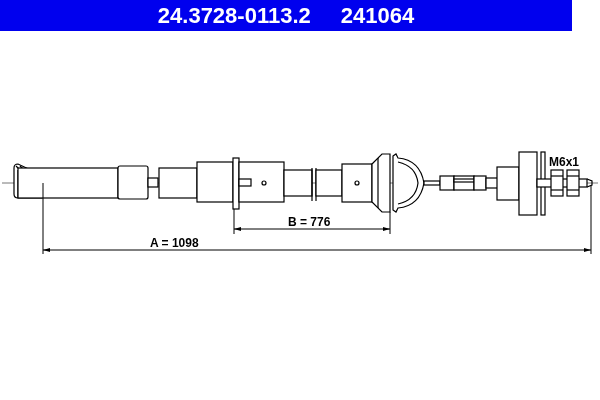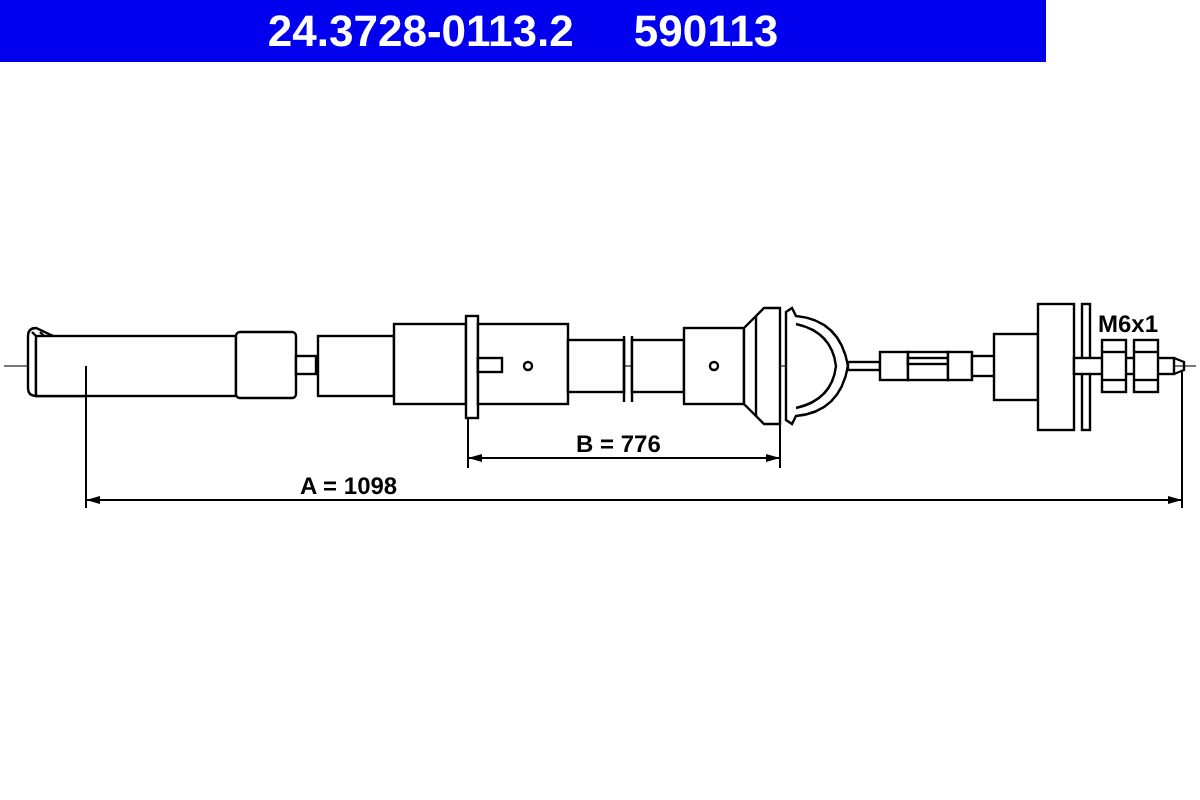--- a/index.html
+++ b/index.html
@@ -1,28 +1,28 @@
 <!DOCTYPE html>
 <html><head>
   <meta charset="utf-8">
   <style>
     html, body { margin: 0; padding: 0; background: #ffffff; }
     body { width: 600px; height: 400px; position: relative; overflow: hidden; font-family: "Liberation Sans", sans-serif; }
-    .header { position: absolute; left: 0; top: 0; width: 523px; height: 31px; background: #0000ee; display: flex; align-items: center; justify-content: center; }
+    .header { position: absolute; left: 0; top: 0; width: 572px; height: 31px; background: #0000ee; display: flex; align-items: center; justify-content: center; }
     .header span { color: #ffffff; font-weight: bold; font-size: 22px; letter-spacing: 0px; font-family: "Liberation Sans", sans-serif; }
     .header .pn { margin-right: 30px; }
     svg.drawing { position: absolute; left: 0; top: 0; }
     .dimtext { font-family: "Liberation Sans", sans-serif; font-weight: bold; font-size: 12px; fill: #000; }
   </style>
 </head>
 <body>
 
 <div class="header">
   <span class="pn">24.3728-0113.2</span>
-  <span>590113</span>
+  <span>241064</span>
 </div>
 
 <svg class="drawing" width="600" height="400" viewBox="0 0 600 400">
 
   <line x1="2" y1="183" x2="598" y2="183" stroke="#777" stroke-width="1"></line>
 
   <g fill="none" stroke="#000" stroke-width="1.2">
 
     <g>
       <path d="M14,168 Q14,164 18,164 L35,172 Q42,176 42,183 L42,198 L18,198 Q14,198 14,194 Z" fill="#fff"></path>

